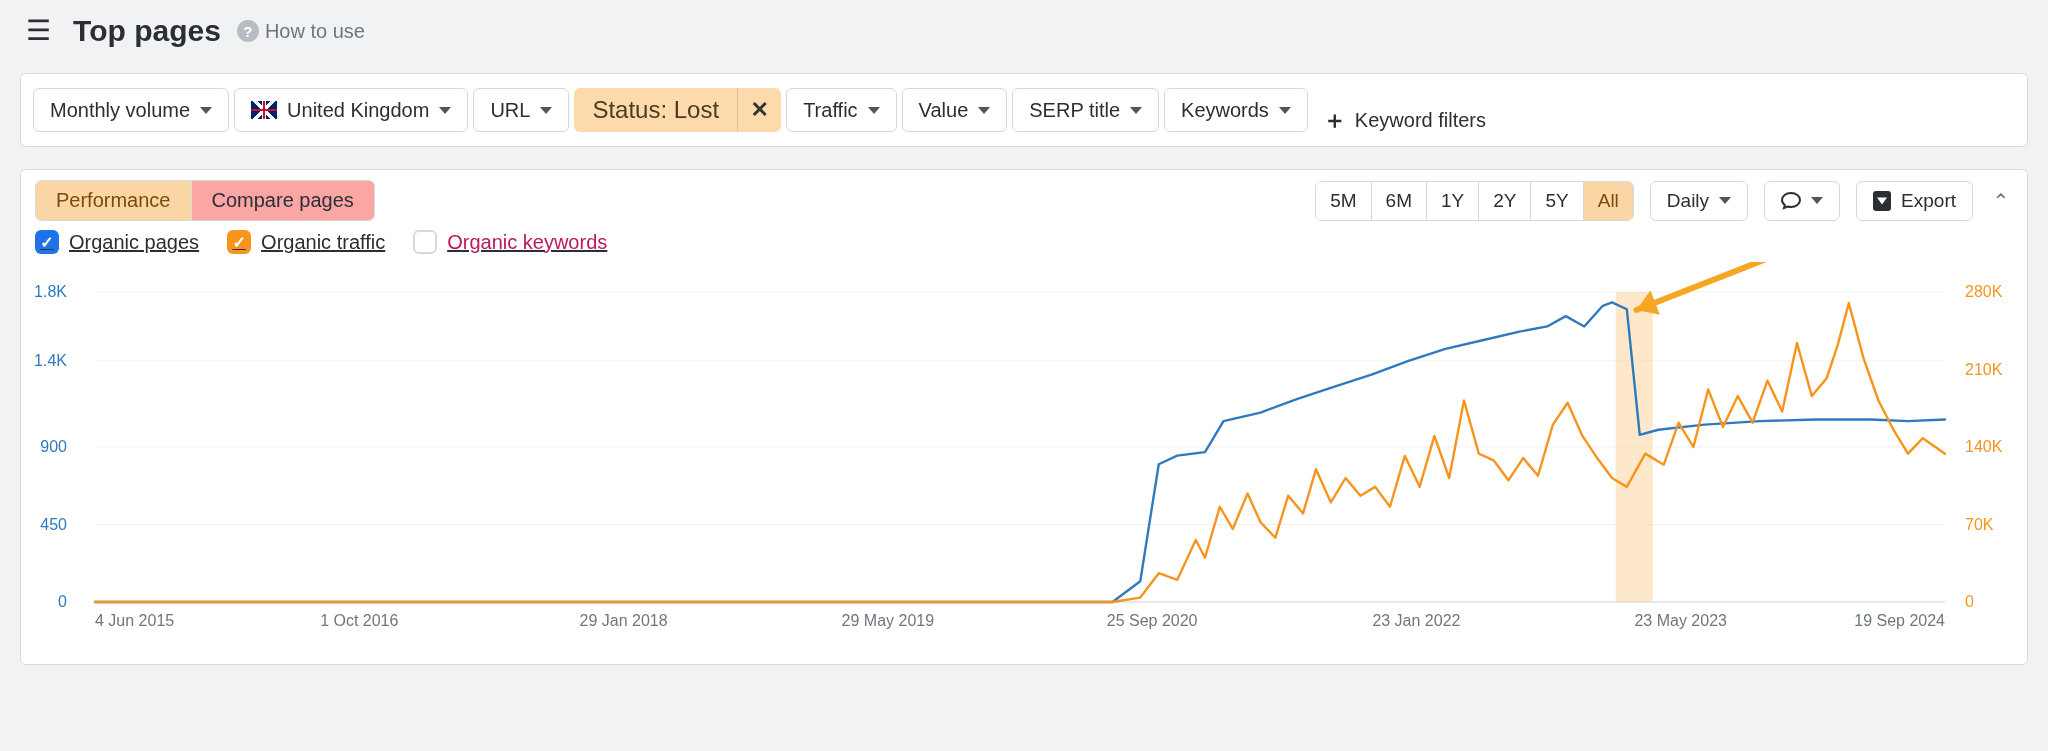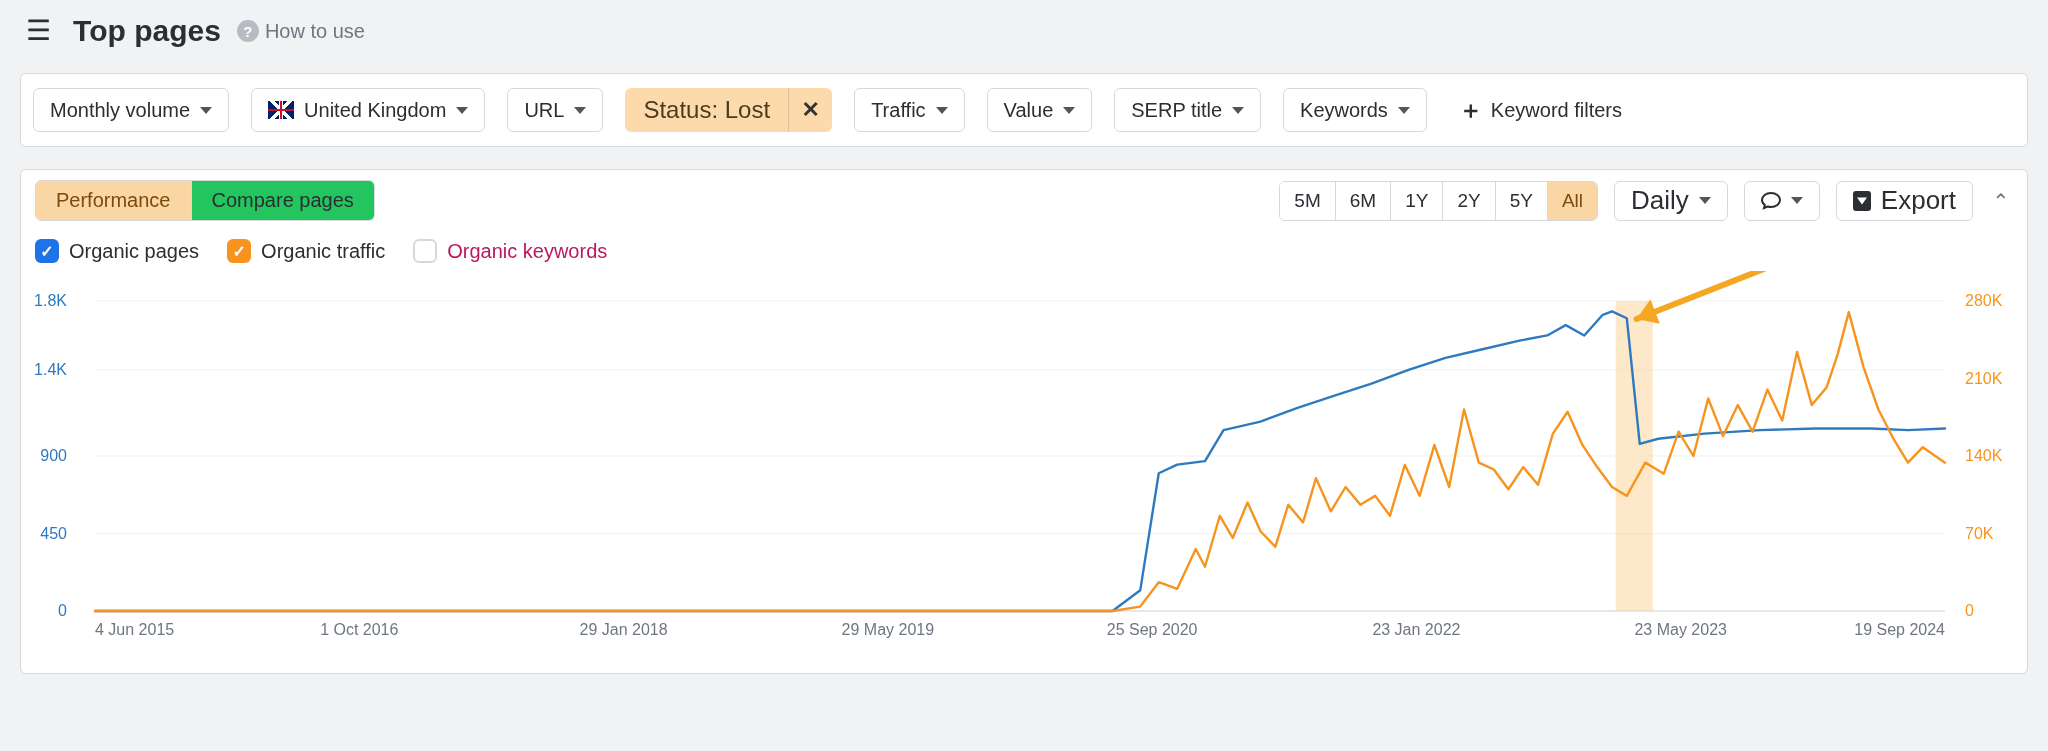--- a/index.html
+++ b/index.html
@@ -60,21 +60,21 @@
 
   
   .filters-wrap{
     margin-top:16px;
     background:var(--panel);
     border:1px solid var(--border);
     border-radius:6px;
     padding:14px 12px;
   }
   .filters{
-    display:flex;align-items:center;gap:22px;flex-wrap:wrap;
+    display:flex;align-items:flex-end;gap:5px;flex-wrap:wrap;
   }
   .btn{
     display:inline-flex;align-items:center;gap:10px;
     height:44px;
     padding:0 16px;
     background:#fff;
     border:1px solid var(--border);
     border-radius:6px;
     font-size:20px;
     cursor:pointer;
@@ -128,56 +128,56 @@
     border-radius:6px;
     padding:10px 14px 22px 14px;
   }
   .panel-top{
     display:flex;align-items:center;justify-content:space-between;
   }
   .seg{
     display:flex;border:1px solid var(--border);border-radius:6px;overflow:hidden;
   }
   .seg-item{
-    padding:8px 20px;font-size:20px;cursor:pointer;background:#22c55e;
+    padding:8px 20px;font-size:20px;cursor:pointer;background:#fca5a5;
   }
   .seg-item.active{background:var(--orange-soft);color:#7a4b0d;}
   .seg-item + .seg-item{border-left:1px solid var(--border);}
 
   .right-controls{display:flex;align-items:center;gap:16px;}
   .range-group{
     display:flex;border:1px solid var(--border);border-radius:6px;overflow:hidden;
   }
   .range-item{
     padding:8px 14px;font-size:19px;cursor:pointer;background:#fff;
   }
   .range-item + .range-item{border-left:1px solid var(--border);}
   .range-item.active{background:var(--orange-soft);color:#7a4b0d;}
 
   .small-btn{
     display:inline-flex;align-items:center;gap:10px;
     height:40px;padding:0 16px;border:1px solid var(--border);border-radius:6px;
-    background:#fff;font-size:26px;cursor:pointer;
+    background:#fff;font-size:19px;cursor:pointer;
   }
   .export-ic{
     width:18px;height:20px;background:#2b2f33;border-radius:3px;position:relative;
   }
   .export-ic::after{
     content:"";position:absolute;left:50%;top:50%;transform:translate(-50%,-50%);
     width:0;height:0;border-left:5px solid transparent;border-right:5px solid transparent;border-top:7px solid #fff;
   }
   .collapse-caret{
     width:24px;height:24px;display:flex;align-items:center;justify-content:center;
     color:var(--muted);font-size:20px;cursor:pointer;
   }
 
   
   .legend{
     display:flex;gap:28px;
-    margin-top:18px;font-size:20px;
+    margin-top:9px;font-size:20px;text-decoration:underline;
   }
   .chk{
     width:24px;height:24px;border-radius:6px;display:inline-flex;align-items:center;justify-content:center;
     color:#fff;font-size:16px;
   }
   .chk.on-blue{background:var(--blue-chk);}
   .chk.on-orange{background:var(--checkbox-orange);}
   .chk.off{background:#fff;border:2px solid var(--border);}
   .chk.on-blue::after,.chk.on-orange::after{content:"✓";font-weight:700;}
   .leg-item{display:flex;align-items:center;gap:10px;cursor:pointer;}

